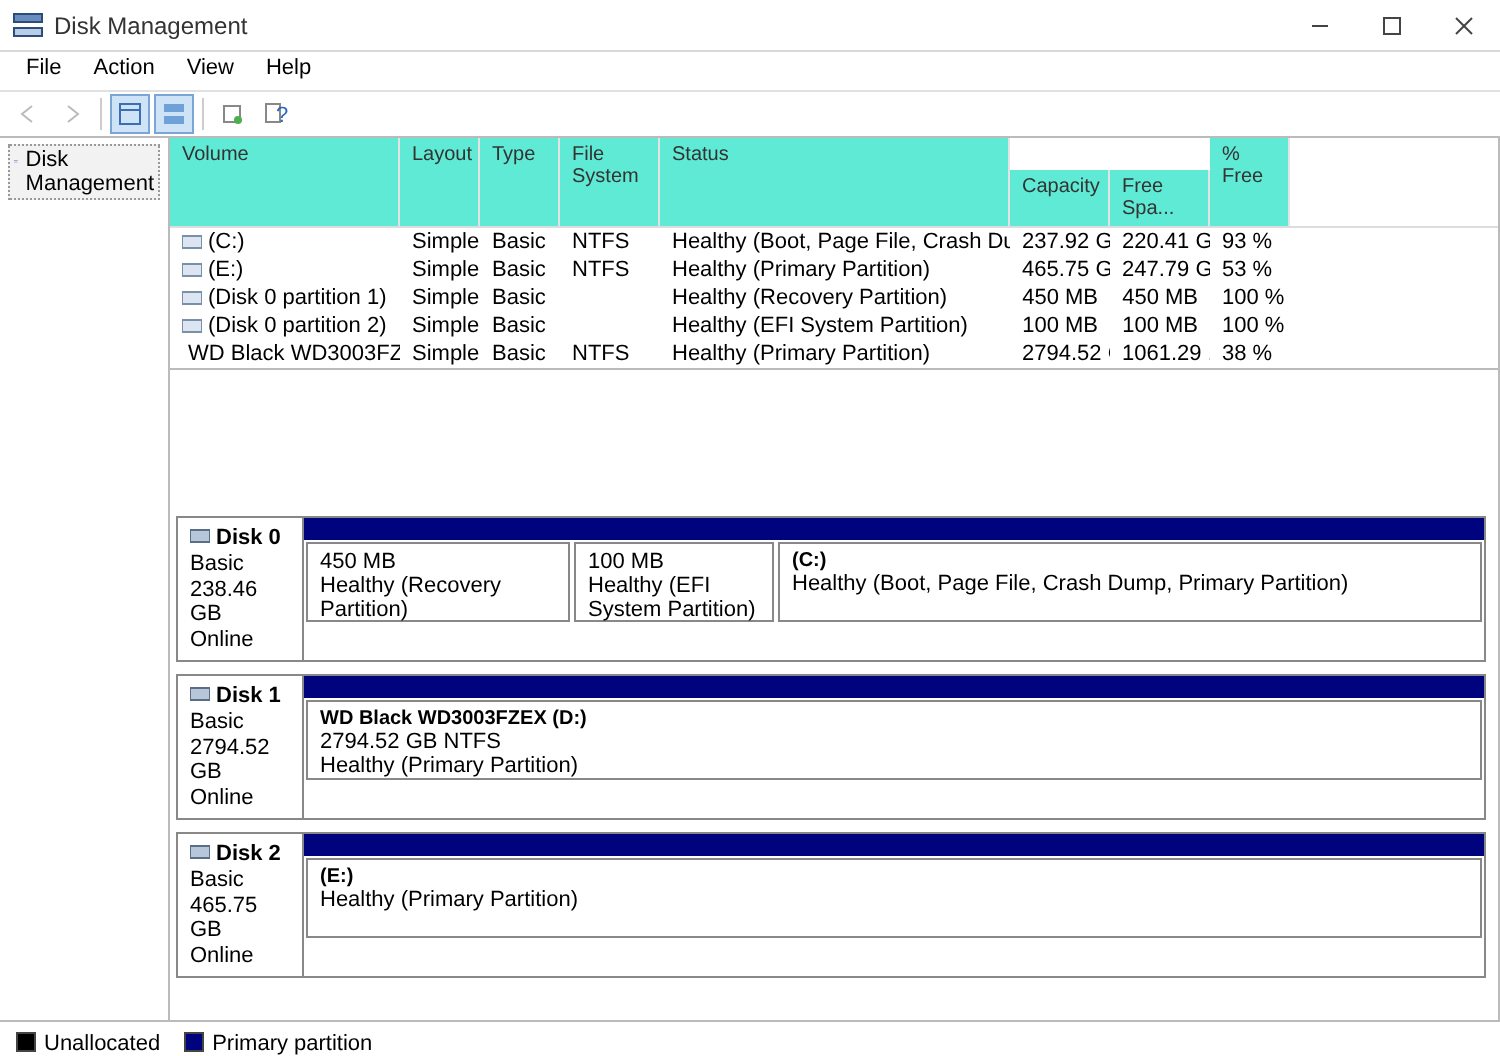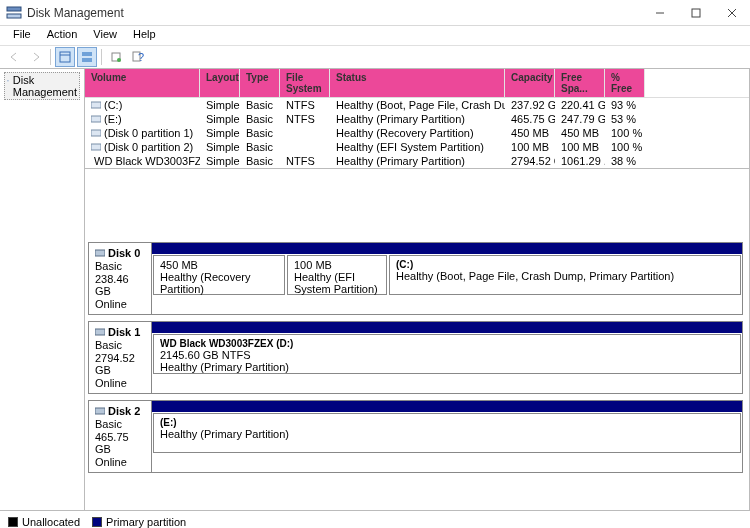--- a/index.html
+++ b/index.html
@@ -18,25 +18,25 @@
 
 .pane { display: flex; height: calc(528px - 26px - 19px - 24px - 18px); }
 .tree { width: 85px; border-right: 1px solid #bbb; padding: 3px 4px; }
 .tree .node { display: flex; align-items: center; gap: 4px; background: #f2f2f2; border: 1px dotted #999; padding: 1px 2px; font-size: 10px; }
 .tree .dmicon { width: 12px; height: 12px; }
 
 .main { flex: 1; display: flex; flex-direction: column; border-right: 1px solid #bbb;}
 .list { border-bottom: 1px solid #bbb; }
 .lhead, .lrow { display: flex; }
 .lhead { border-bottom: 1px solid #ddd; }
-.lhead > div { padding: 3px 6px; border-right: 1px solid #e3e3e3; color: #333; font-size: 10px; background:#ec4899; text-align:left;font-weight:bold; }
+.lhead > div { padding: 3px 6px; border-right: 1px solid #e3e3e3; color: #333; font-size: 10px; background:#5eead4; text-align:left; }
 .lrow > div { padding: 1px 6px; white-space: nowrap; overflow: hidden; font-size: 10px; display:flex; align-items:center; gap:3px; }
 .c-vol{width:115px}.c-lay{width:40px}.c-typ{width:40px}.c-fs{width:50px}.c-sta{width:175px}.c-cap{width:50px;justify-content:flex-end}.c-fsp{width:50px;justify-content:flex-end}.c-pf{width:40px;justify-content:flex-start}
 .c-cap > span, .c-fsp > span { text-align:right; width:100%; }
-.lhead .c-cap, .lhead .c-fsp { justify-content:flex-start; }
+.lhead .c-cap, .lhead .c-fsp { justify-content:flex-start;margin-top:16px; }
 .volicon{width:10px;height:10px;}
 
 .spacer { flex: 0 0 70px; display:flex; align-items:center; justify-content:center; }
 .btncenter { padding:4px 16px; border-radius:2px; color:#d2daf1; font-size:10px; visibility:hidden;}
 
 .graphical { flex:1; overflow:auto; padding: 3px 6px 3px 3px; }
 .disk { border: 1px solid #888; margin-bottom: 6px; display: flex; }
 .diskhdr { width: 63px; border-right: 1px solid #888; padding: 4px 6px; display:flex; flex-direction:column; gap:1px; font-size:10px;}
 .diskhdr b { font-size:10px; }
 .diskicon{width:10px;height:10px; display:inline-block; margin-right:3px; vertical-align:-1px;}
@@ -352,21 +352,21 @@
                 </svg></span><span>Disk 1</span></b>
             <span>Basic</span>
             <span>2794.52 GB</span>
             <span>Online</span>
           </div>
           <div class="diskbody">
             <div class="stripe"></div>
             <div class="parts">
               <div class="part" style="flex:1">
                 <b>WD Black WD3003FZEX  (D:)</b>
-                <span>2145.60 GB NTFS</span>
+                <span>2794.52 GB NTFS</span>
                 <span>Healthy (Primary Partition)</span>
               </div>
             </div>
           </div>
         </div>
         <div class="disk">
           <div class="diskhdr">
             <b><span class="diskicon"><svg viewBox="0 0 10 10">
                   <rect x="0" y="2" width="10" height="6" fill="#b7c7d9" stroke="#5a6f86"></rect>
                 </svg></span><span>Disk 2</span></b>

